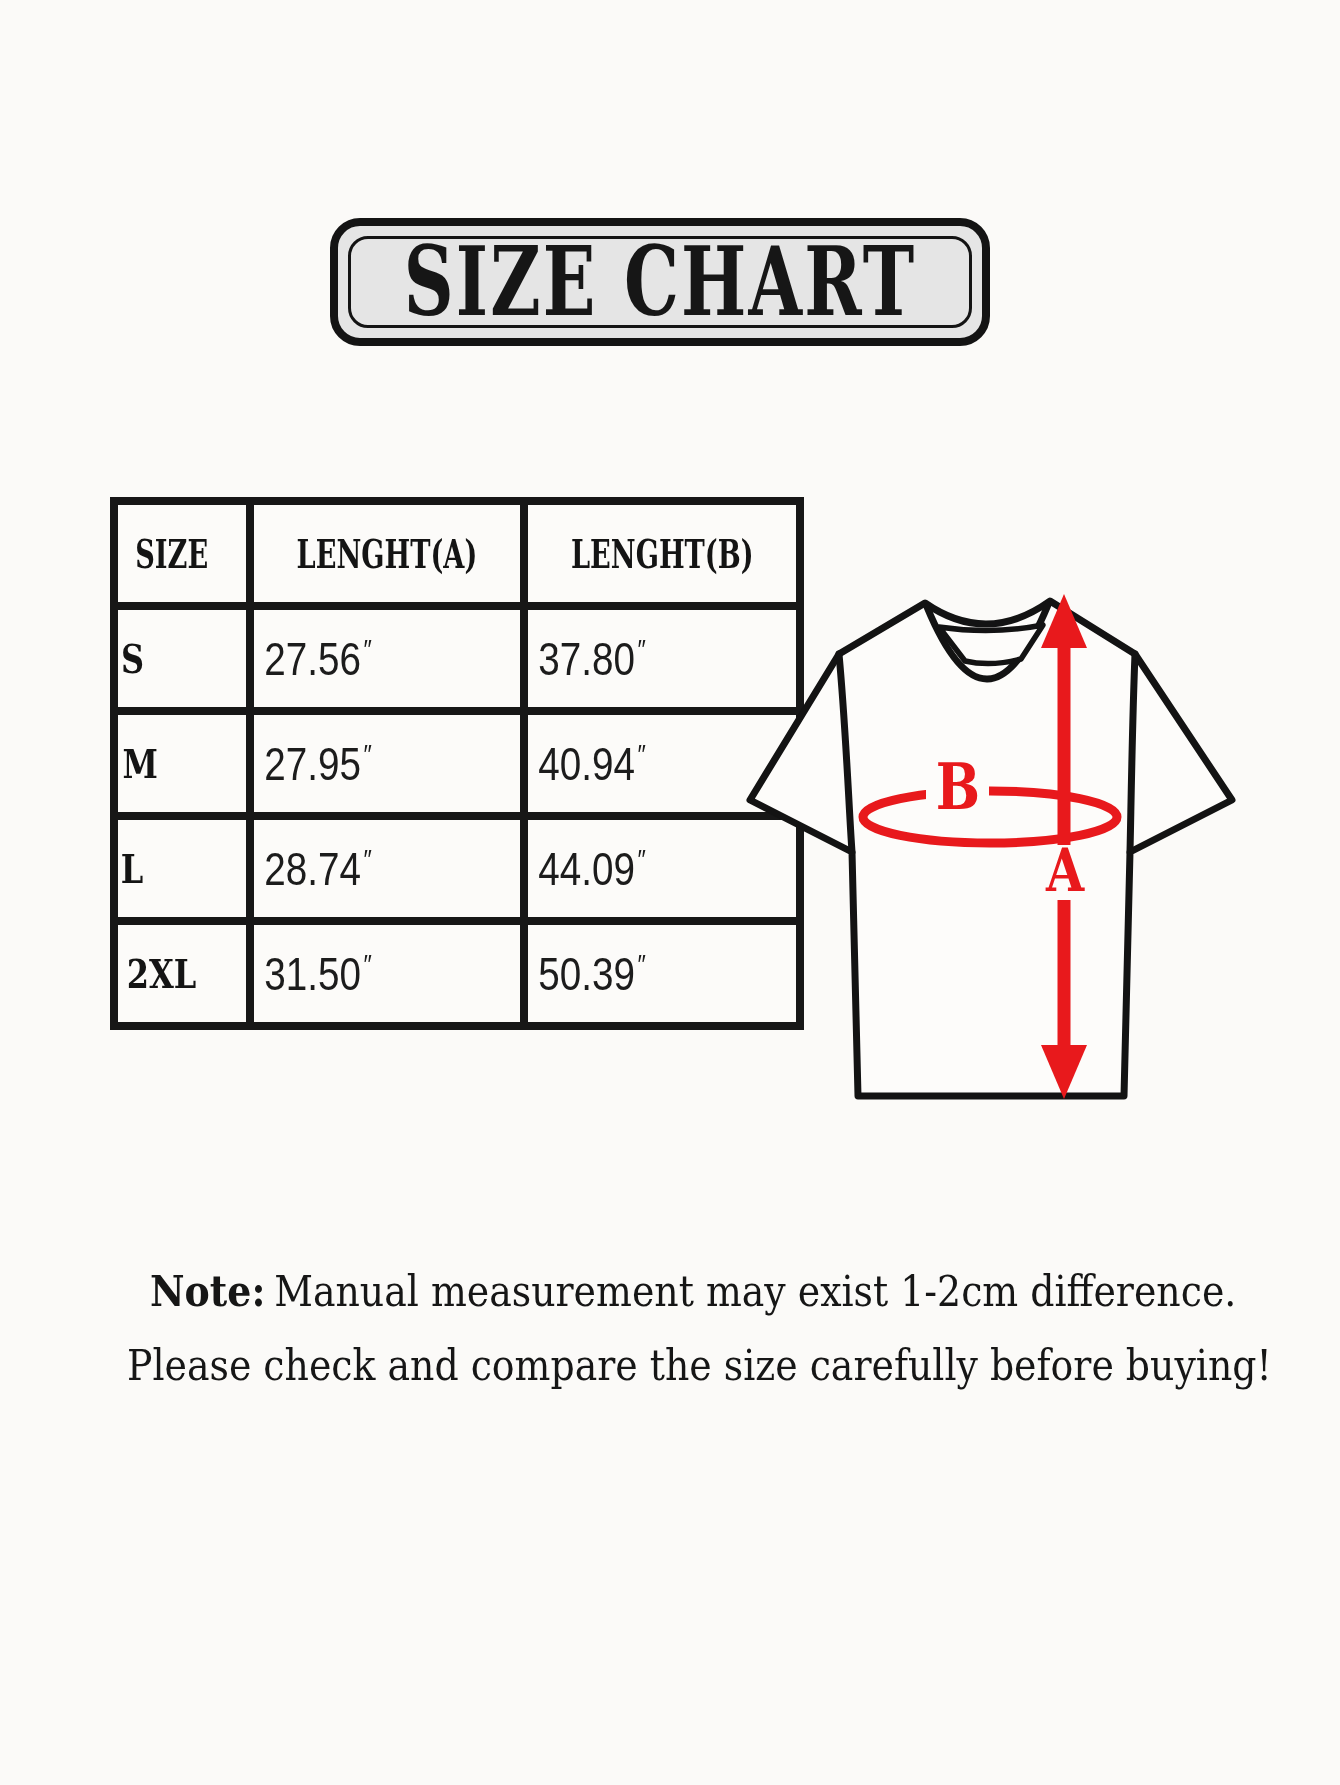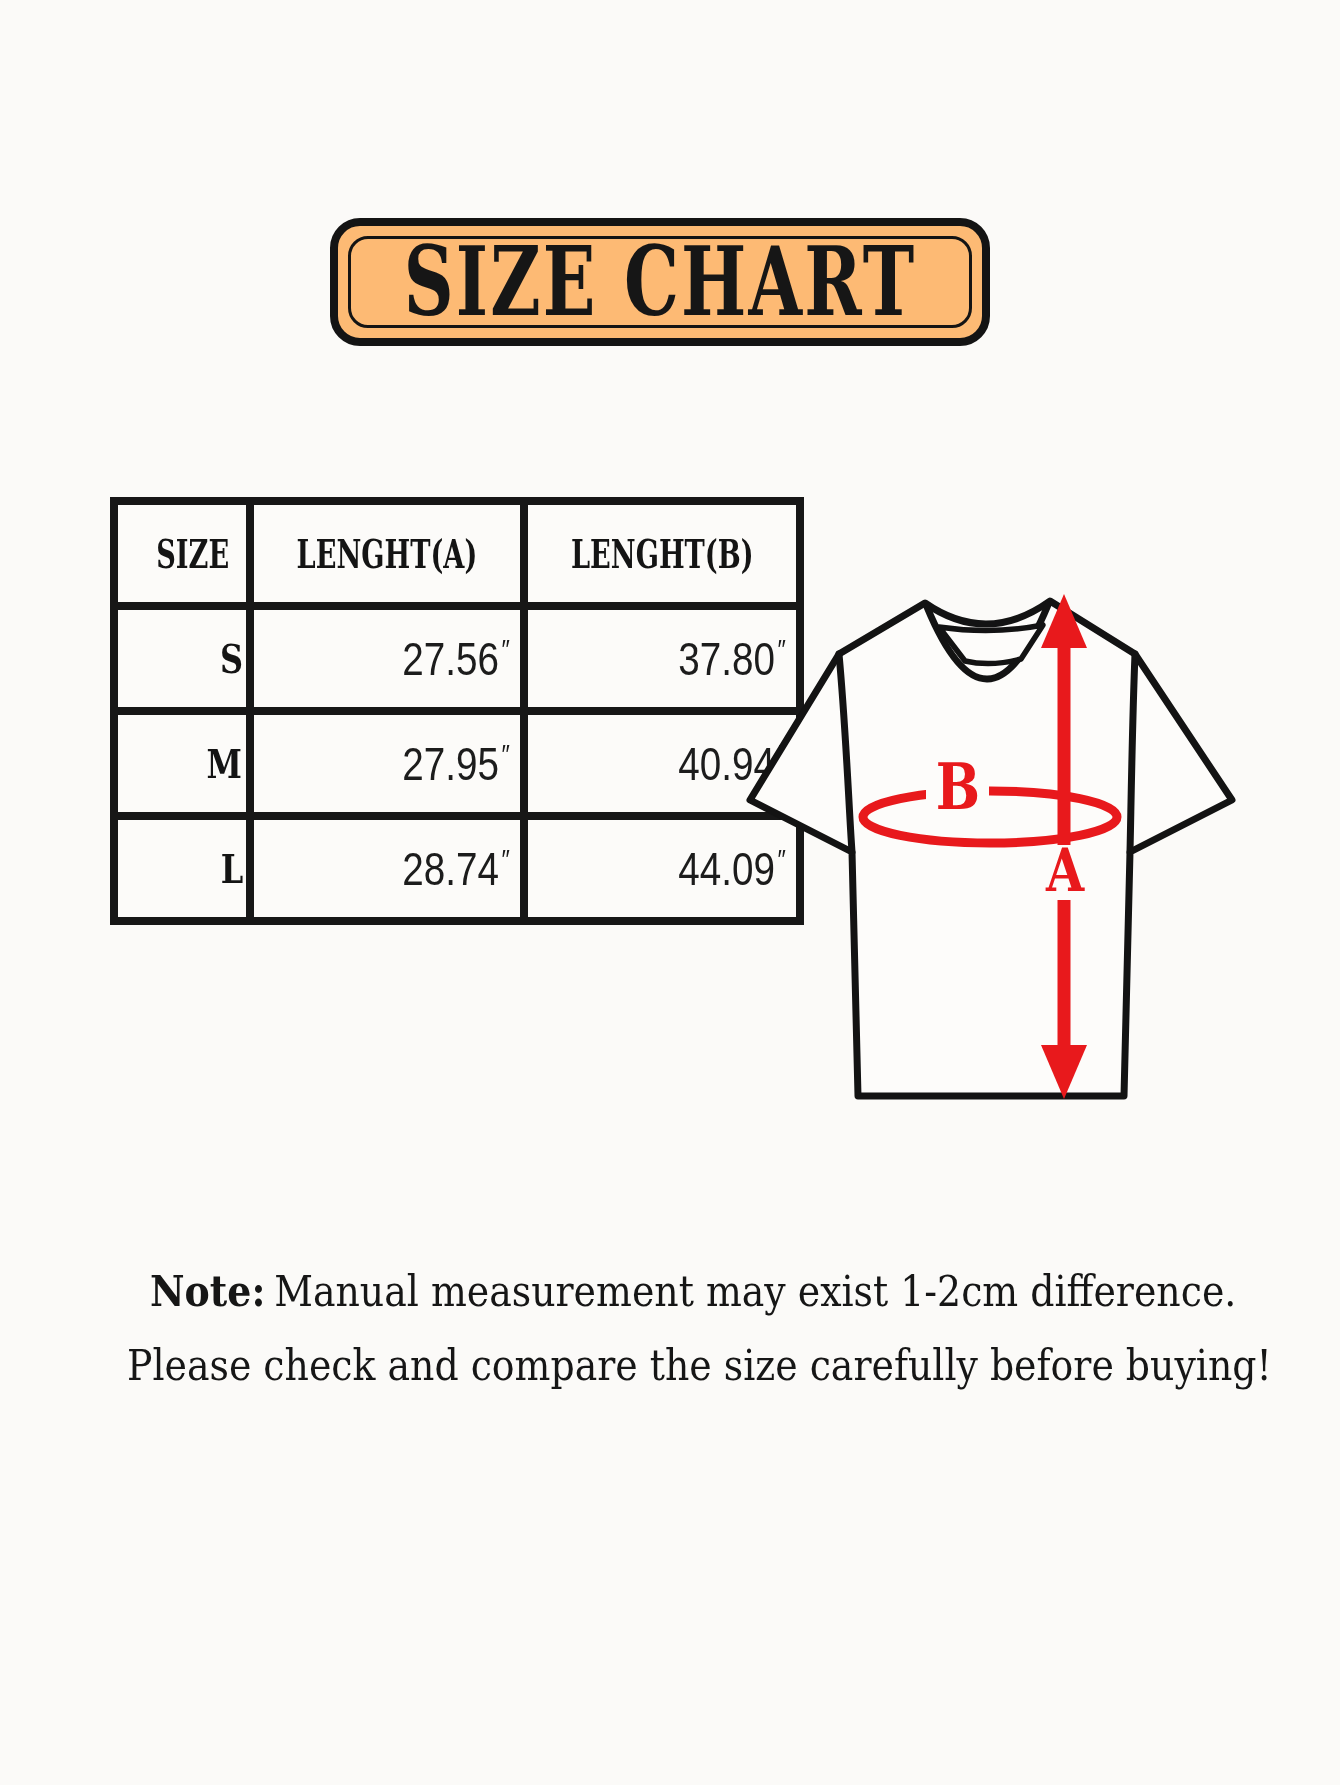--- a/index.html
+++ b/index.html
@@ -10,21 +10,21 @@
     overflow:hidden;
     font-family:"Liberation Sans", sans-serif;
     color:#1a1a1a;
   }
   .abs{position:absolute;}
 
   
   .title-box{
     left:330px;top:218px;width:660px;height:128px;
     border:8px solid #141414;border-radius:30px;
-    background:#fdba74;box-sizing:border-box;
+    background:#e5e5e5;box-sizing:border-box;
   }
   .title-inner{
     position:absolute;left:10px;top:10px;right:10px;bottom:10px;
     border:3px solid #141414;border-radius:20px;
     display:flex;align-items:center;justify-content:center;
   }
   .title-text{
     font-family:"DejaVu Serif", serif;
     font-weight:bold;font-size:96px;line-height:1;
     letter-spacing:3px;white-space:nowrap;
@@ -33,21 +33,21 @@
   }
 
   
   table.size-table{
     position:absolute;left:110px;top:497px;
     border-collapse:collapse;table-layout:fixed;
     background:#fcfbf9;
   }
   table.size-table td, table.size-table th{
     border:8px solid #171717;
-    text-align:right;vertical-align:middle;
+    text-align:left;vertical-align:middle;
     height:97px;padding:0;
   }
   .col-size{width:136px;}
   .col-a{width:222px;}
   .col-b{width:222px;}
   .hwrap{
     display:inline-block;white-space:nowrap;
     font-family:"DejaVu Serif", serif;font-weight:bold;
     font-size:40px;color:#141414;
     transform:scaleX(0.68);transform-origin:center;
@@ -115,20 +115,25 @@
     <tr>
       <td><span class="sizewrap">M</span></td>
       <td><span class="valwrap"><span>27.95</span><span class="unit">″</span></span></td>
       <td><span class="valwrap"><span>40.94</span><span class="unit">″</span></span></td>
     </tr>
     <tr>
       <td><span class="sizewrap">L</span></td>
       <td><span class="valwrap"><span>28.74</span><span class="unit">″</span></span></td>
       <td><span class="valwrap"><span>44.09</span><span class="unit">″</span></span></td>
     </tr>
+    <tr>
+      <td><span class="sizewrap">2XL</span></td>
+      <td><span class="valwrap"><span>31.50</span><span class="unit">″</span></span></td>
+      <td><span class="valwrap"><span>50.39</span><span class="unit">″</span></span></td>
+    </tr>
   </tbody>
 </table>
 
 <svg class="abs diagram" viewBox="0 0 620 650">
 
   <path d="M 295,123 L 209,174 L 120,320 L 222,372 L 228,616 L 494,616 L 500,372 L 602,320 L 505,174 L 420,121 Q 357,166 295,123 Z" fill="#fdfcfa" stroke="#131313" stroke-width="7" stroke-linejoin="round"></path>
 
   <path d="M 209,174 C 216,250 219,330 222,372" fill="none" stroke="#131313" stroke-width="7" stroke-linecap="round"></path>
   <path d="M 505,174 C 502,250 501,330 500,372" fill="none" stroke="#131313" stroke-width="7" stroke-linecap="round"></path>
 

